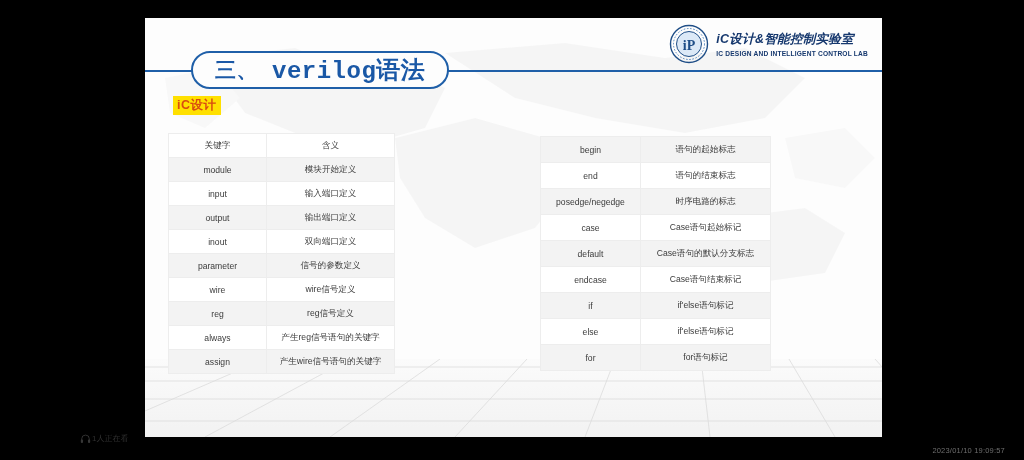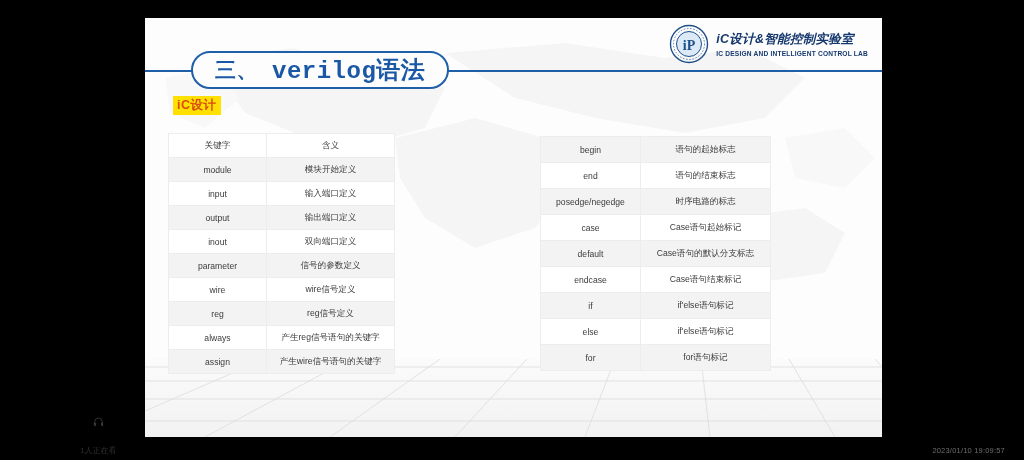--- a/index.html
+++ b/index.html
@@ -90,23 +90,23 @@
   .tbl td.v { width:128px; }
 
   #tbl-left  { left:23px; top:115px; }
   #tbl-right { left:395px; top:118px; }
   #tbl-right td { height:26px; }
   #tbl-right td.k { width:100px; }
   #tbl-right td.v { width:130px; }
 
   
   .watermark {
-    position:absolute; left:80px; bottom:4px;
-    display:flex; align-items:center; gap:18px;
-    color:#3a3a3a; font-size:8px; opacity:.82;flex-direction:column;
+    position:absolute; left:80px; bottom:16px;
+    display:flex; align-items:center; gap:1px;
+    color:#3a3a3a; font-size:8px; opacity:.82;
   }
   .wm-icon { width:11px; height:11px; opacity:.8; }
   .timestamp {
     position:absolute; right:19px; bottom:5px;
     color:#6e6e6e; font-size:7.5px; letter-spacing:.2px;
   }
 </style>
 </head>
 <body>
 

